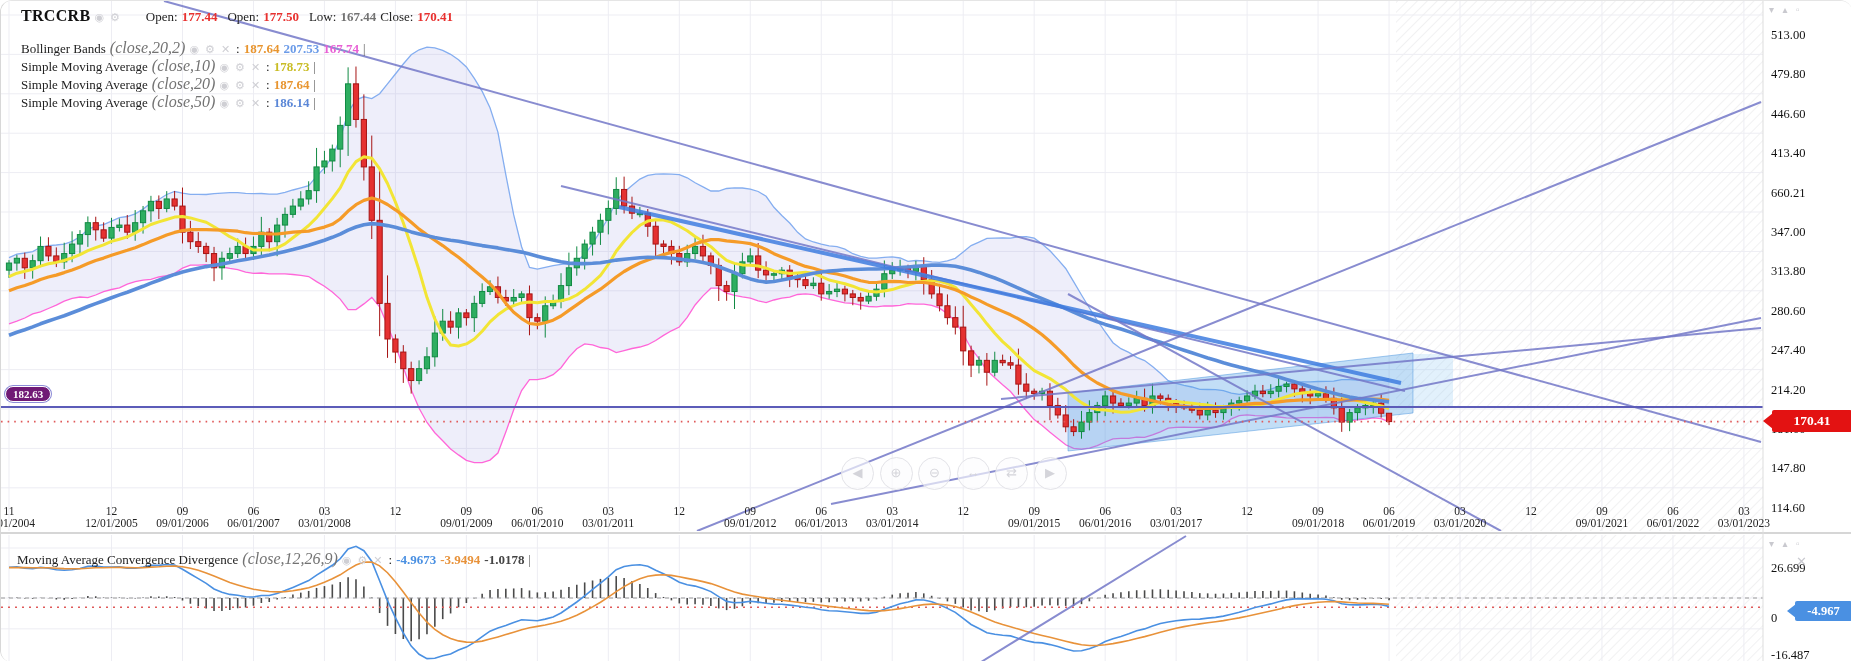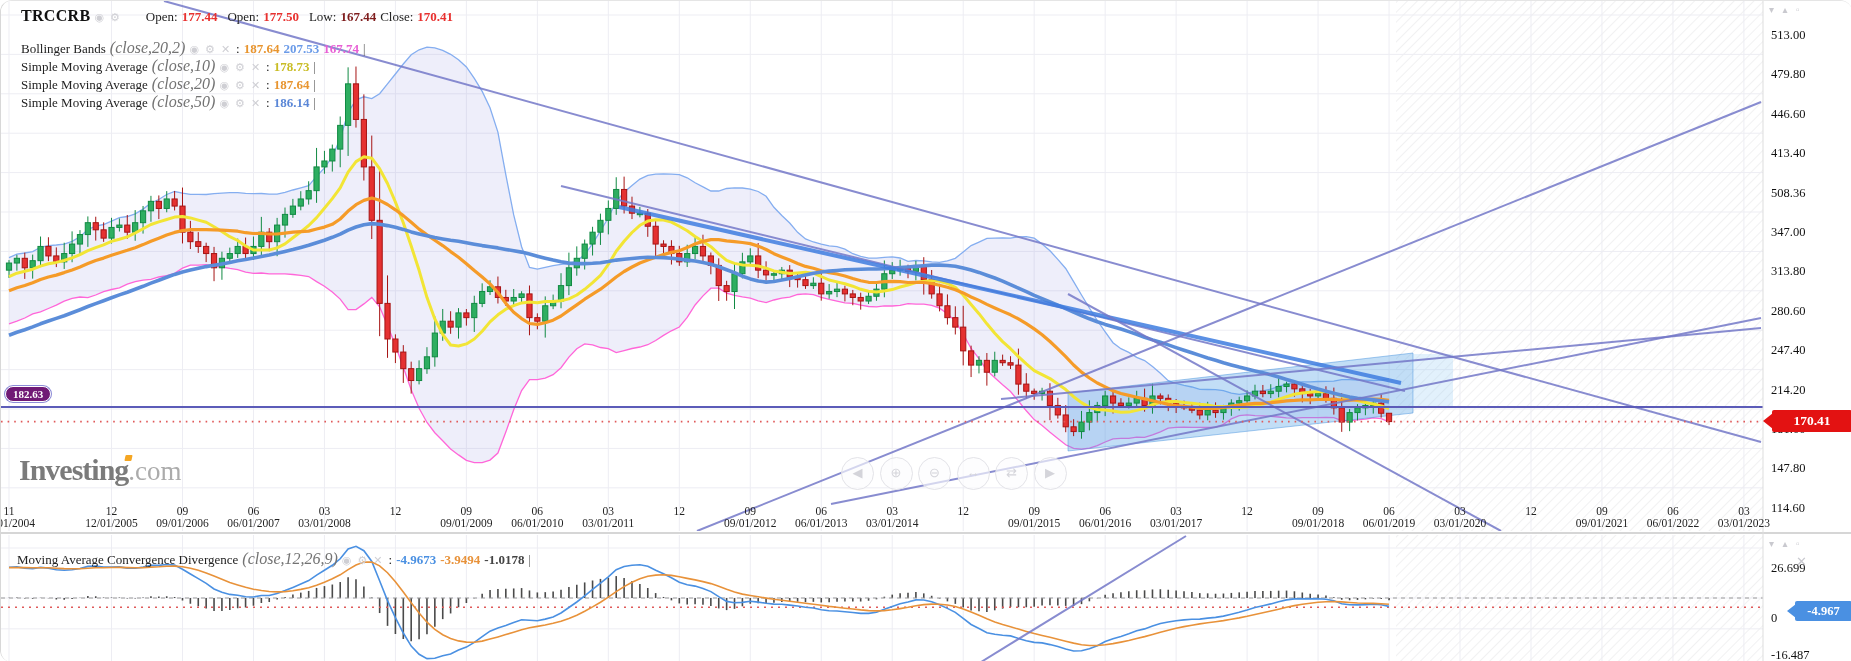--- a/index.html
+++ b/index.html
@@ -671,21 +671,21 @@
 
   <div class="legend" style="top:6px;">
     <span class="sym">TRCCRB</span>
     <span class="licon">◉</span>
     <span class="licon">⚙</span>
     <span class="lbl" style="margin-left:20px">Open:</span>
     <span class="val" style="color:#e8312f">177.44</span>
     <span class="lbl" style="margin-left:6px">Open:</span>
     <span class="val" style="color:#e8312f">177.50</span>
     <span class="lbl" style="margin-left:6px">Low:</span>
-    <span class="val" style="color:#7f1d1d">167.44</span>
+    <span class="val" style="color:#737373">167.44</span>
     <span class="lbl" style="margin-left:0">Close:</span>
     <span class="val" style="color:#e8312f">170.41</span>
   </div>
 
   <div class="legend" style="top:26px;">
     <span class="ind-name">Bollinger Bands</span>
     <span class="ind-par">(close,20,2)</span>
     <span class="licon">◉</span>
     <span class="licon">⚙</span>
     <span class="licon">✕</span>
@@ -747,43 +747,39 @@
   <div class="pricetag">
     <div class="tri"></div>
     <div class="bodyr">170.41</div>
   </div>
 
   <div class="macdtag">
     <div class="tri"></div>
     <div class="bodyr">-4.967</div>
   </div>
 
-  <div id="logo">
-    <span class="main">Investing</span><span class="suffix">.com</span>
-    <div class="idot"></div>
-  </div>
 
   <div class="pane-ctl" style="left:1768px;top:3px;">▾ ▴ ▫</div>
   <div class="pane-ctl" style="left:1768px;top:537px;">▾ ▴ ▫</div>
   <div class="pane-x" style="left:1795px;top:553px;">✕</div>
 
   <div id="navbar">
       <div class="navbtn" style="left: 840px;">◀</div>
       <div class="navbtn" style="left: 878.5px;">⊕</div>
       <div class="navbtn" style="left: 917px;">⊖</div>
       <div class="navbtn" style="left: 955.5px;">↔</div>
       <div class="navbtn" style="left: 994px;">⇄</div>
       <div class="navbtn" style="left: 1032.5px;">▶</div>
     </div>
   <div id="price-axis">
       <div class="axis-label" style="top: 7px;">513.00</div>
       <div class="axis-label" style="top: 46.4018px;">479.80</div>
       <div class="axis-label" style="top: 85.8035px;">446.60</div>
       <div class="axis-label" style="top: 125.205px;">413.40</div>
-      <div class="axis-label" style="top: 164.607px;">508.36</div>
+      <div class="axis-label" style="top: 164.607px;">660.21</div>
       <div class="axis-label" style="top: 204.009px;">347.00</div>
       <div class="axis-label" style="top: 243.411px;">313.80</div>
       <div class="axis-label" style="top: 282.812px;">280.60</div>
       <div class="axis-label" style="top: 322.214px;">247.40</div>
       <div class="axis-label" style="top: 361.616px;">214.20</div>
       <div class="axis-label" style="top: 401.018px;">181.00</div>
       <div class="axis-label" style="top: 440.419px;">147.80</div>
       <div class="axis-label" style="top: 479.821px;">114.60</div>
     </div>
   <div id="macd-axis">

